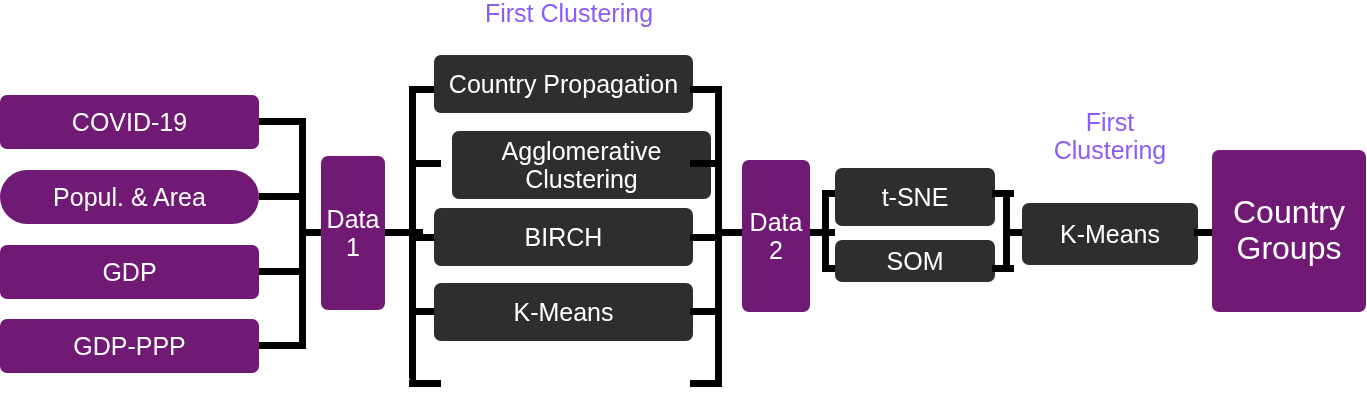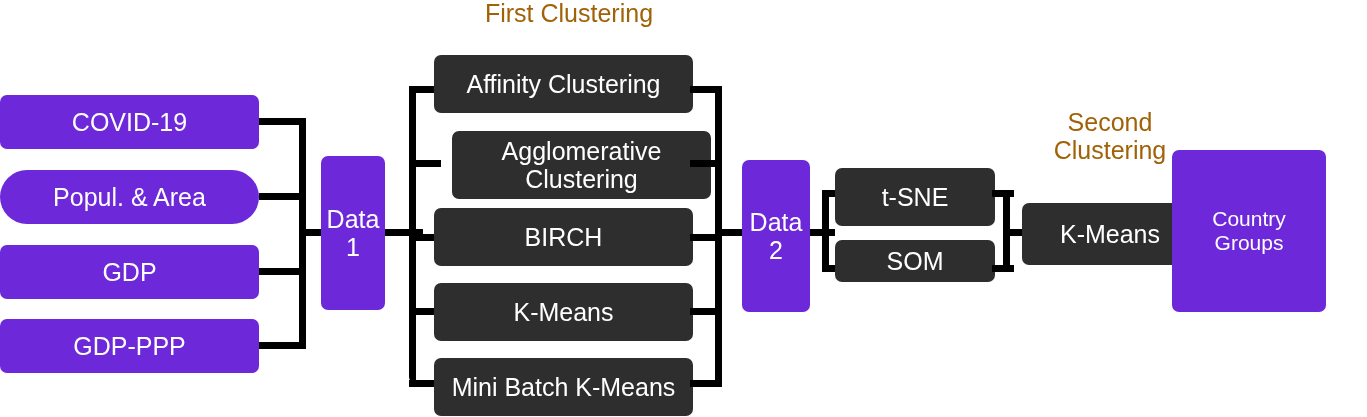--- a/index.html
+++ b/index.html
@@ -22,26 +22,26 @@
     box-sizing: border-box;
     display: flex;
     align-items: center;
     justify-content: center;
     text-align: center;
     color: #ffffff;
     border-radius: 7px;
     line-height: 1.12;
     padding: 2px 6px;
   }
-  .node.gray  { background: #6d28d9; }
+  .node.gray  { background: #701a75; }
   .node.dark  { background: #2e2e2e; }
 
   .title {
     position: absolute;
-    color: #a16207;
+    color: #8b5cf6;
     text-align: center;
     line-height: 1.12;
     white-space: pre-line;
   }
 
   
   .wire {
     position: absolute;
     background: #000000;
   }
@@ -54,21 +54,21 @@
 
   .nowrap { white-space: nowrap; }
 </style>
 </head>
 <body>
 
 <div id="canvas">
 
   <div class="title" style="left:444px; top:-1px; width:250px; font-size:25px;">First Clustering</div>
 
-  <div class="title" style="left:1020px; top:108px; width:180px; font-size:25px;">Second
+  <div class="title" style="left:1020px; top:108px; width:180px; font-size:25px;">First
 Clustering</div>
 
   <div class="node gray" style="left:0px; top:95px; width:259px; height:54px; font-size:25px;">
     <span>COVID-19</span>
   </div>
 
   <div class="node gray" style="left:0px; top:170px; width:259px; height:54px; font-size:25px;border-radius:27px;">
     <span>Popul. &amp; Area</span>
   </div>
 
@@ -97,39 +97,36 @@
   <div class="wire h" style="left:385px; top:229px; width:38px;"></div>
   <div class="wire v cap-tl cap-bl" style="left:409px; top:86px; height:297px;"></div>
 
   <div class="wire h" style="left:409px; top:86px; width:32px;"></div>
   <div class="wire h" style="left:409px; top:160px; width:32px;"></div>
   <div class="wire h" style="left:409px; top:234px; width:32px;"></div>
   <div class="wire h" style="left:409px; top:308px; width:32px;"></div>
   <div class="wire h" style="left:409px; top:380px; width:32px;"></div>
 
   <div class="node dark" style="left:434px; top:55px; width:259px; height:58px; font-size:25px;">
-    <span>Affinity Clustering</span>
+    <span>Country Propagation</span>
   </div>
 
   <div class="node dark" style="left:434px; top:131px; width:259px; height:68px; font-size:25px;margin-left:18px;">
     <span style="white-space:pre-line;">Agglomerative
 Clustering</span>
   </div>
 
   <div class="node dark" style="left:434px; top:208px; width:259px; height:58px; font-size:25px;">
     <span>BIRCH</span>
   </div>
 
   <div class="node dark" style="left:434px; top:283px; width:259px; height:58px; font-size:25px;">
     <span>K-Means</span>
   </div>
 
-  <div class="node dark" style="left:434px; top:358px; width:259px; height:58px; font-size:25px;">
-    <span>Mini Batch K-Means</span>
-  </div>
 
   <div class="wire h" style="left:690px; top:86px; width:32px;"></div>
   <div class="wire h" style="left:690px; top:160px; width:32px;"></div>
   <div class="wire h" style="left:690px; top:234px; width:32px;"></div>
   <div class="wire h" style="left:690px; top:308px; width:32px;"></div>
   <div class="wire h" style="left:690px; top:380px; width:32px;"></div>
   <div class="wire v cap-tr cap-br" style="left:715px; top:86px; height:301px;"></div>
   <div class="wire h" style="left:715px; top:229px; width:35px;"></div>
 
   <div class="node gray" style="left:742px; top:160px; width:68px; height:152px; font-size:25px;">
@@ -154,18 +151,18 @@
   <div class="wire h" style="left:992px; top:265px; width:22px;"></div>
   <div class="wire v cap-tr cap-br" style="left:1003px; top:190px; height:82px;"></div>
   <div class="wire h" style="left:1003px; top:229px; width:24px;"></div>
 
   <div class="node dark" style="left:1022px; top:203px; width:176px; height:62px; font-size:25px;">
     <span>K-Means</span>
   </div>
 
   <div class="wire h" style="left:1194px; top:229px; width:24px;"></div>
 
-  <div class="node gray" style="left:1172px; top:150px; width:154px; height:162px; font-size:21px;">
+  <div class="node gray" style="left:1212px; top:150px; width:154px; height:162px; font-size:32px;">
     <span style="white-space:pre-line;">Country
 Groups</span>
   </div>
 
 </div>
 
 </body></html>

